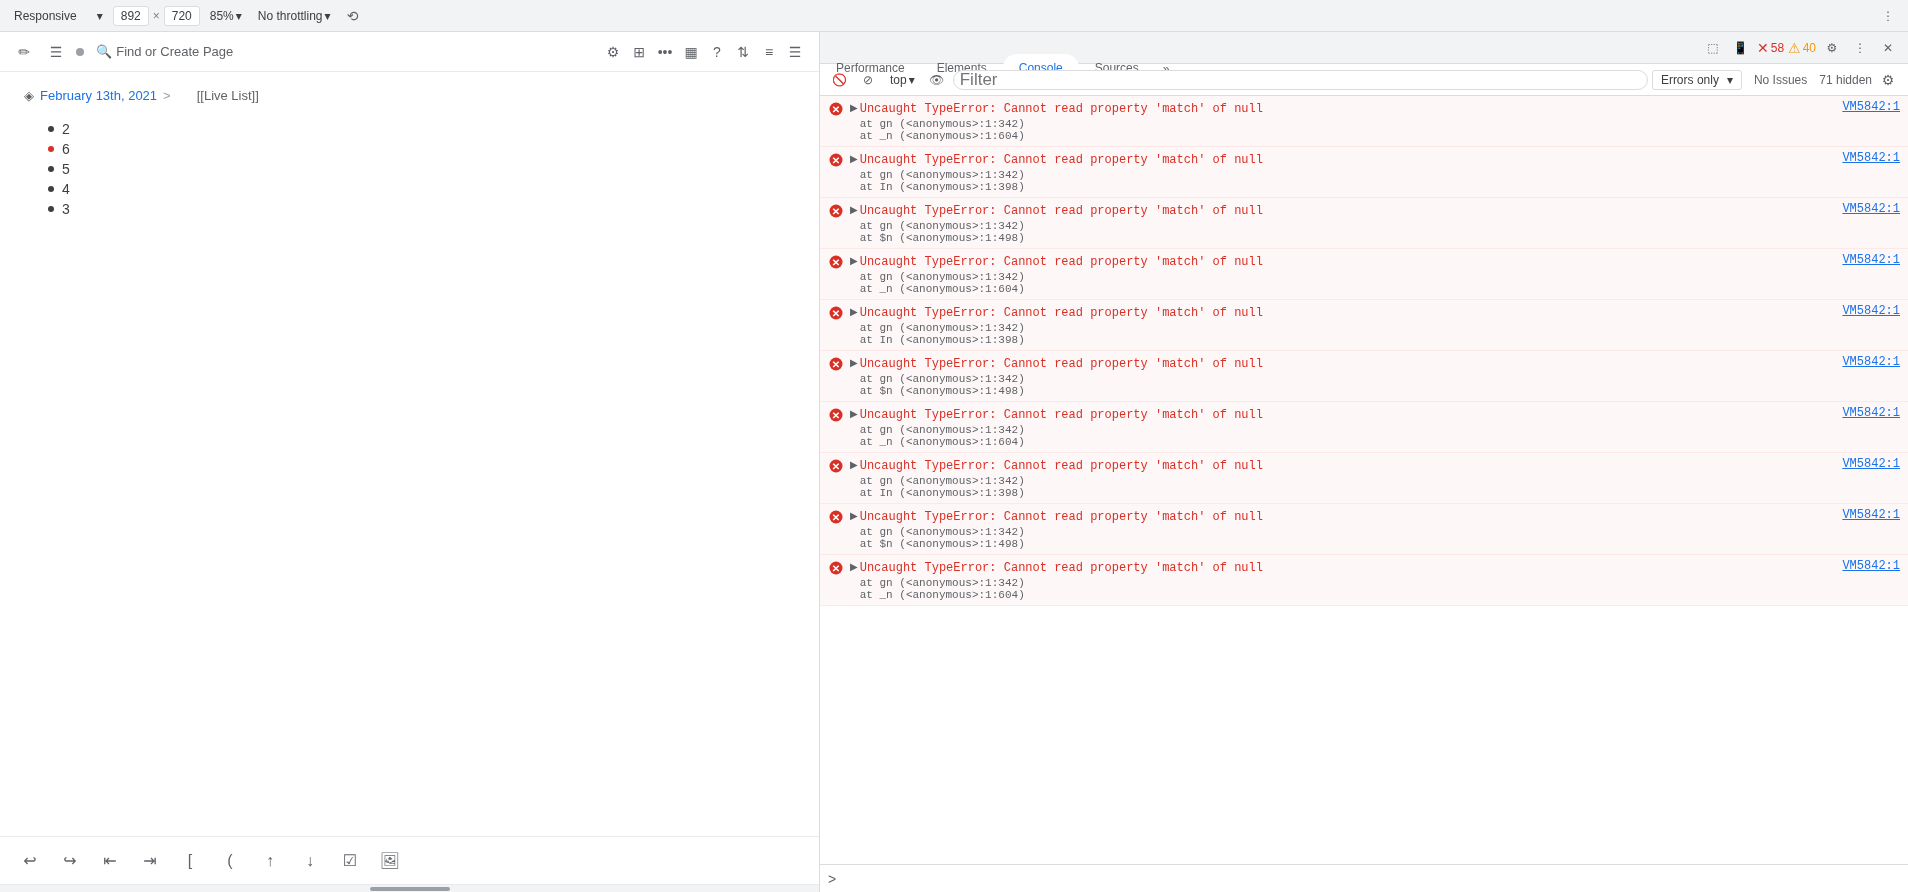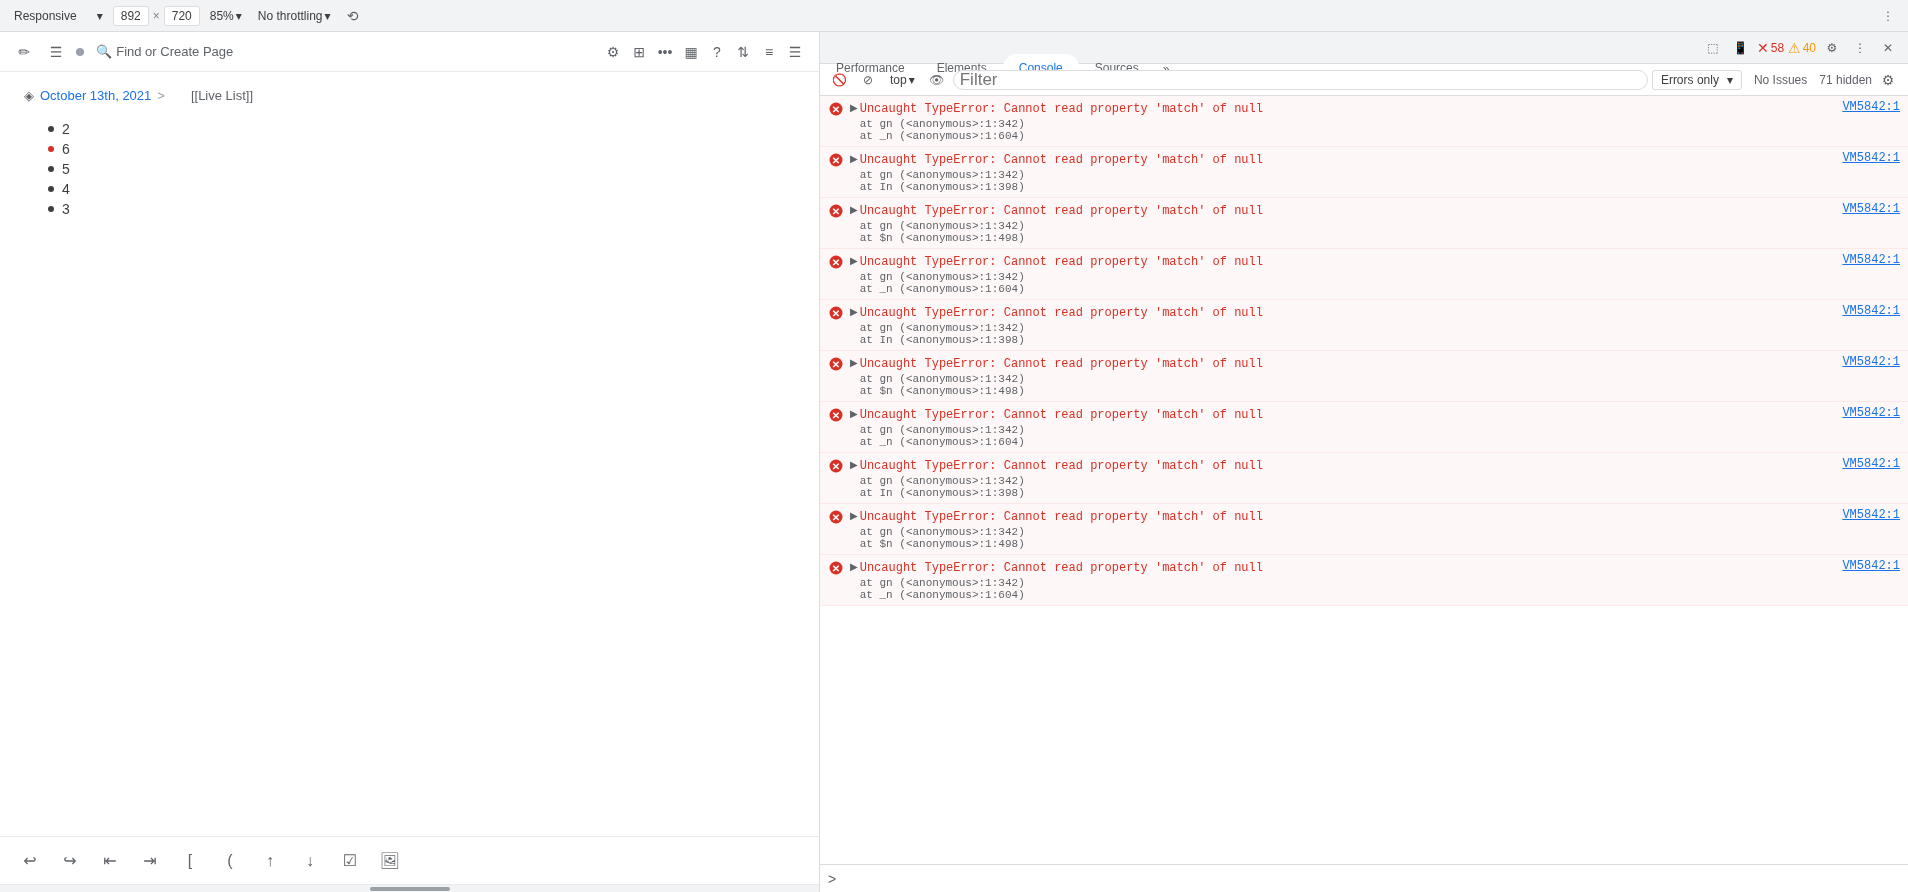--- a/index.html
+++ b/index.html
@@ -140,21 +140,21 @@
         <div class="editor-tool-btn">?</div>
         <div class="editor-tool-btn">⇅</div>
         <div class="editor-tool-btn">≡</div>
         <div class="editor-tool-btn">☰</div>
       </div>
     </div>
 
     <div class="editor-content">
       <div class="breadcrumb">
         <span>◈</span>
-        <span class="breadcrumb-item">October 13th, 2021</span>
+        <span class="breadcrumb-item">February 13th, 2021</span>
         <span class="breadcrumb-sep">&gt;</span>
         <span class="breadcrumb-current">[[Live List]]</span>
       </div>
 
 
       <div class="list-item">
         <div class="list-bullet"></div>
         <span class="list-num">2</span>
       </div>
       <div class="list-item">

